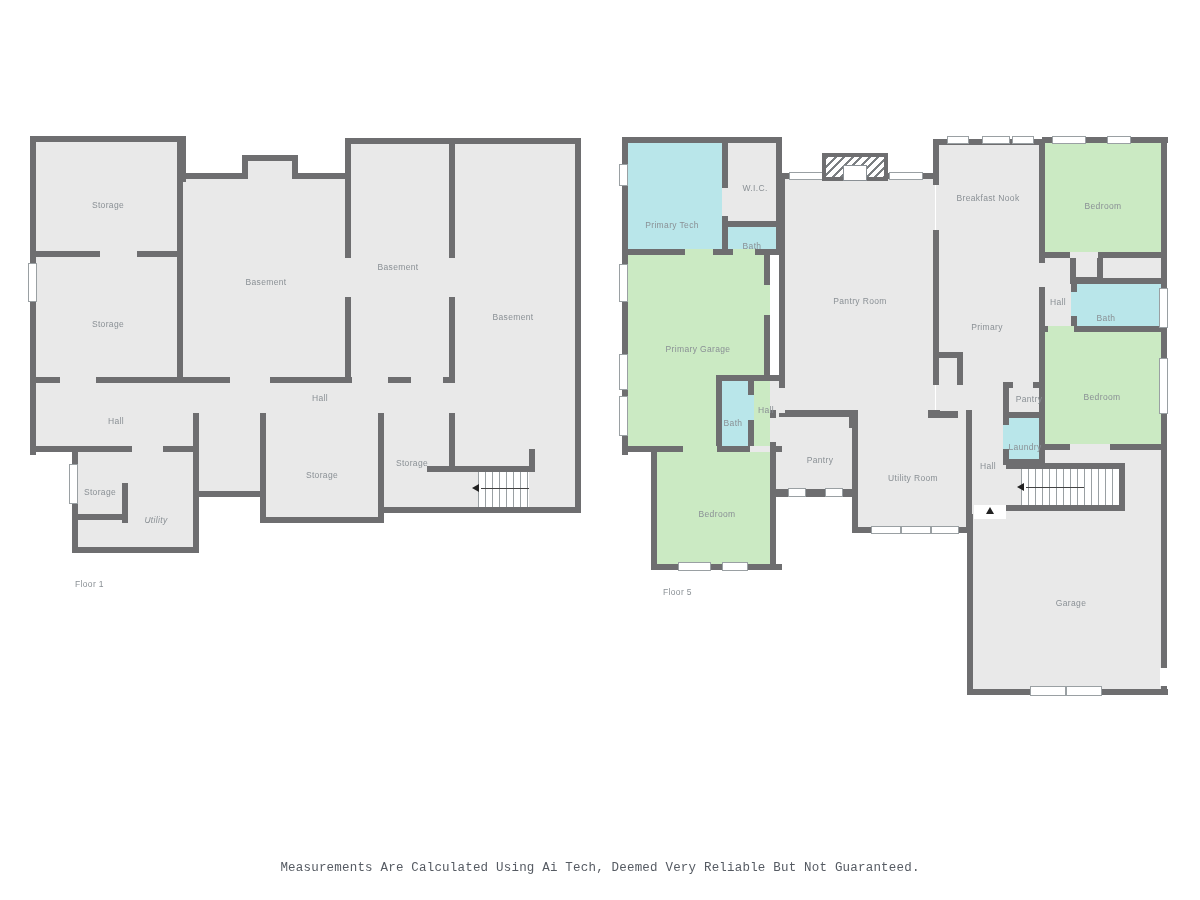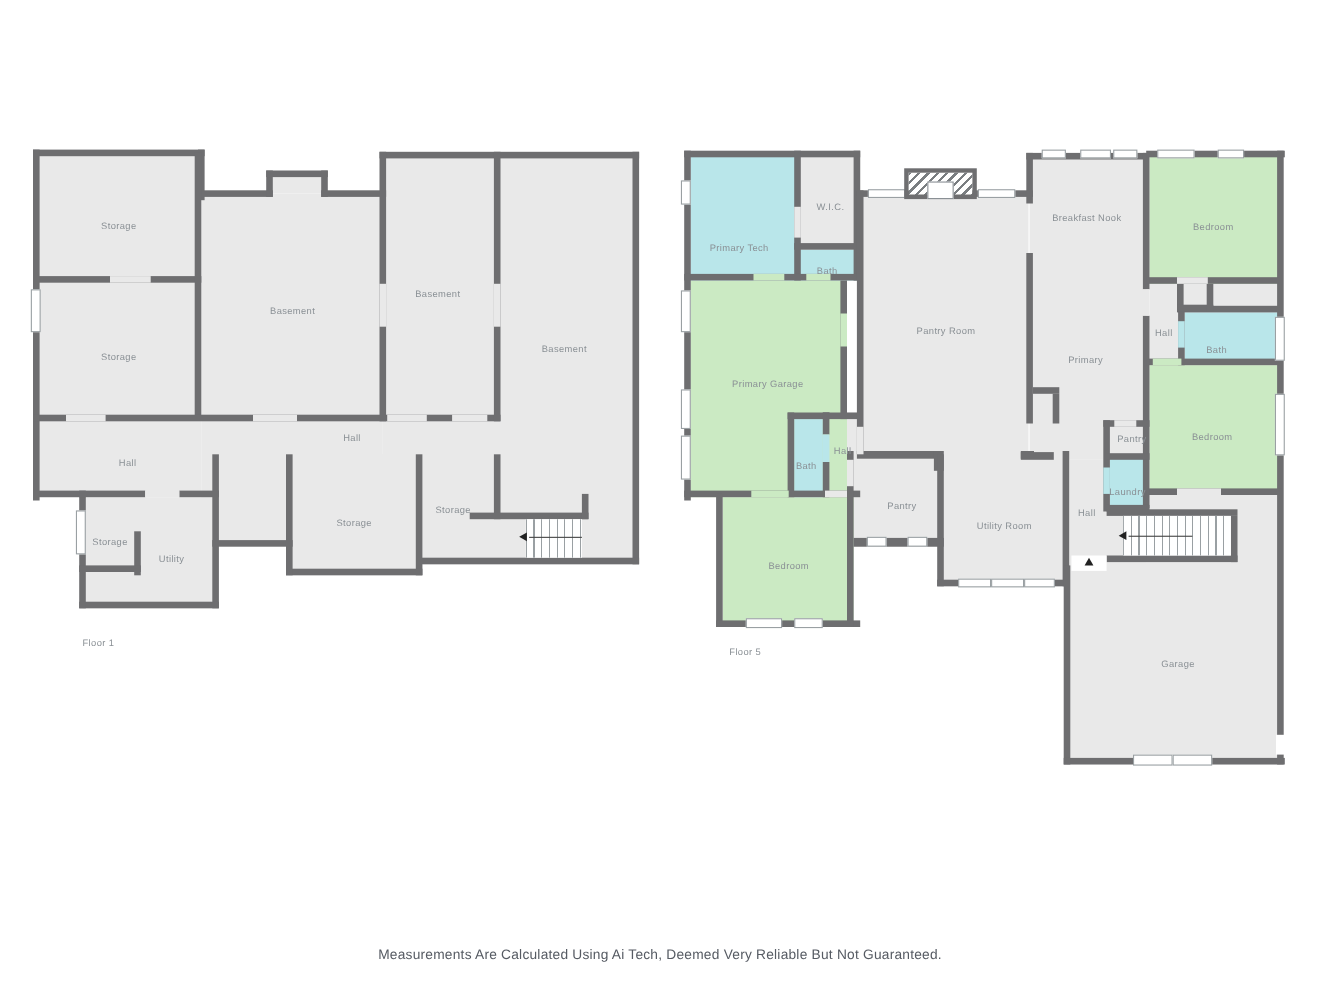--- a/index.html
+++ b/index.html
@@ -25,21 +25,21 @@
       background:repeating-linear-gradient(135deg,#7a7e81 0 2px,#ffffff 2px 6px);}
   .fp-inner{position:absolute;background:#fff;border:1px solid #8a9095;box-sizing:border-box;}
   .threshold{position:absolute;background:#fff;}
   #logo-box{position:absolute;left:0;top:854px;width:135px;height:46px;background:var(--logobg,#5a5a5e);}
   #logo-text{position:absolute;left:7px;top:7px;font-size:21px;letter-spacing:.5px;color:#f4f4f4;white-space:nowrap;}
   #logo-text .gold{color:var(--gold,#b29b69);}
   #logo-sub{position:absolute;left:0;top:33px;width:135px;text-align:center;font-size:6.5px;
       letter-spacing:2px;color:#cdc6b8;white-space:nowrap;}
   #roof-icon{position:absolute;left:0;top:0;}
   #disclaimer{position:absolute;left:0;top:861px;width:1200px;text-align:center;
-      font-size:12.5px;color:var(--disc,#565b63);letter-spacing:.2px;}
+      font-size:12.5px;color:var(--disc,#565b63);letter-spacing:.2px;font-family:Liberation Mono, monospace;}
 </style>
 </head>
 <body>
 
 <div id="page">
   <div id="floor1">
       <div class="fr" style="left: 33px; top: 139px; width: 150px; height: 313px;"></div>
       <div class="fr" style="left: 183px; top: 176px; width: 165px; height: 318px;"></div>
       <div class="fr" style="left: 245px; top: 158px; width: 50px; height: 18px;"></div>
       <div class="fr" style="left: 348px; top: 141px; width: 230px; height: 372px;"></div>
@@ -92,21 +92,21 @@
       <div class="arrline" style="left: 481px; top: 488px; width: 48px; height: 1px;"></div>
       <div class="arr-left" style="left: 472px; top: 484px; width: 0px; height: 0px;"></div>
       <div class="room-label" style="left: 108px; top: 205px; width: auto; height: auto;">Storage</div>
       <div class="room-label" style="left: 108px; top: 324px; width: auto; height: auto;">Storage</div>
       <div class="room-label" style="left: 266px; top: 282px; width: auto; height: auto;">Basement</div>
       <div class="room-label" style="left: 398px; top: 267px; width: auto; height: auto;">Basement</div>
       <div class="room-label" style="left: 513px; top: 317px; width: auto; height: auto;">Basement</div>
       <div class="room-label" style="left: 320px; top: 398px; width: auto; height: auto;">Hall</div>
       <div class="room-label" style="left: 116px; top: 421px; width: auto; height: auto;">Hall</div>
       <div class="room-label" style="left: 100px; top: 492px; width: auto; height: auto;">Storage</div>
-      <div class="room-label" style="left: 156px; top: 508px; width: auto; height: auto;">Utility</div>
+      <div class="room-label" style="left: 156px; top: 520px; width: auto; height: auto; font-style: italic;">Utility</div>
       <div class="room-label" style="left: 322px; top: 475px; width: auto; height: auto;">Storage</div>
       <div class="room-label" style="left: 412px; top: 463px; width: auto; height: auto;">Storage</div>
     </div>
   <div id="floor2">
       <div class="fr" style="left: 725px; top: 140px; width: 57px; height: 87px;"></div>
       <div class="fr" style="left: 782px; top: 176px; width: 153px; height: 240px;"></div>
       <div class="fr" style="left: 748px; top: 375px; width: 40px; height: 77px;"></div>
       <div class="fr" style="left: 773px; top: 413px; width: 85px; height: 84px;"></div>
       <div class="fr" style="left: 855px; top: 413px; width: 117px; height: 120px;"></div>
       <div class="fr" style="left: 936px; top: 142px; width: 106px; height: 276px;"></div>

